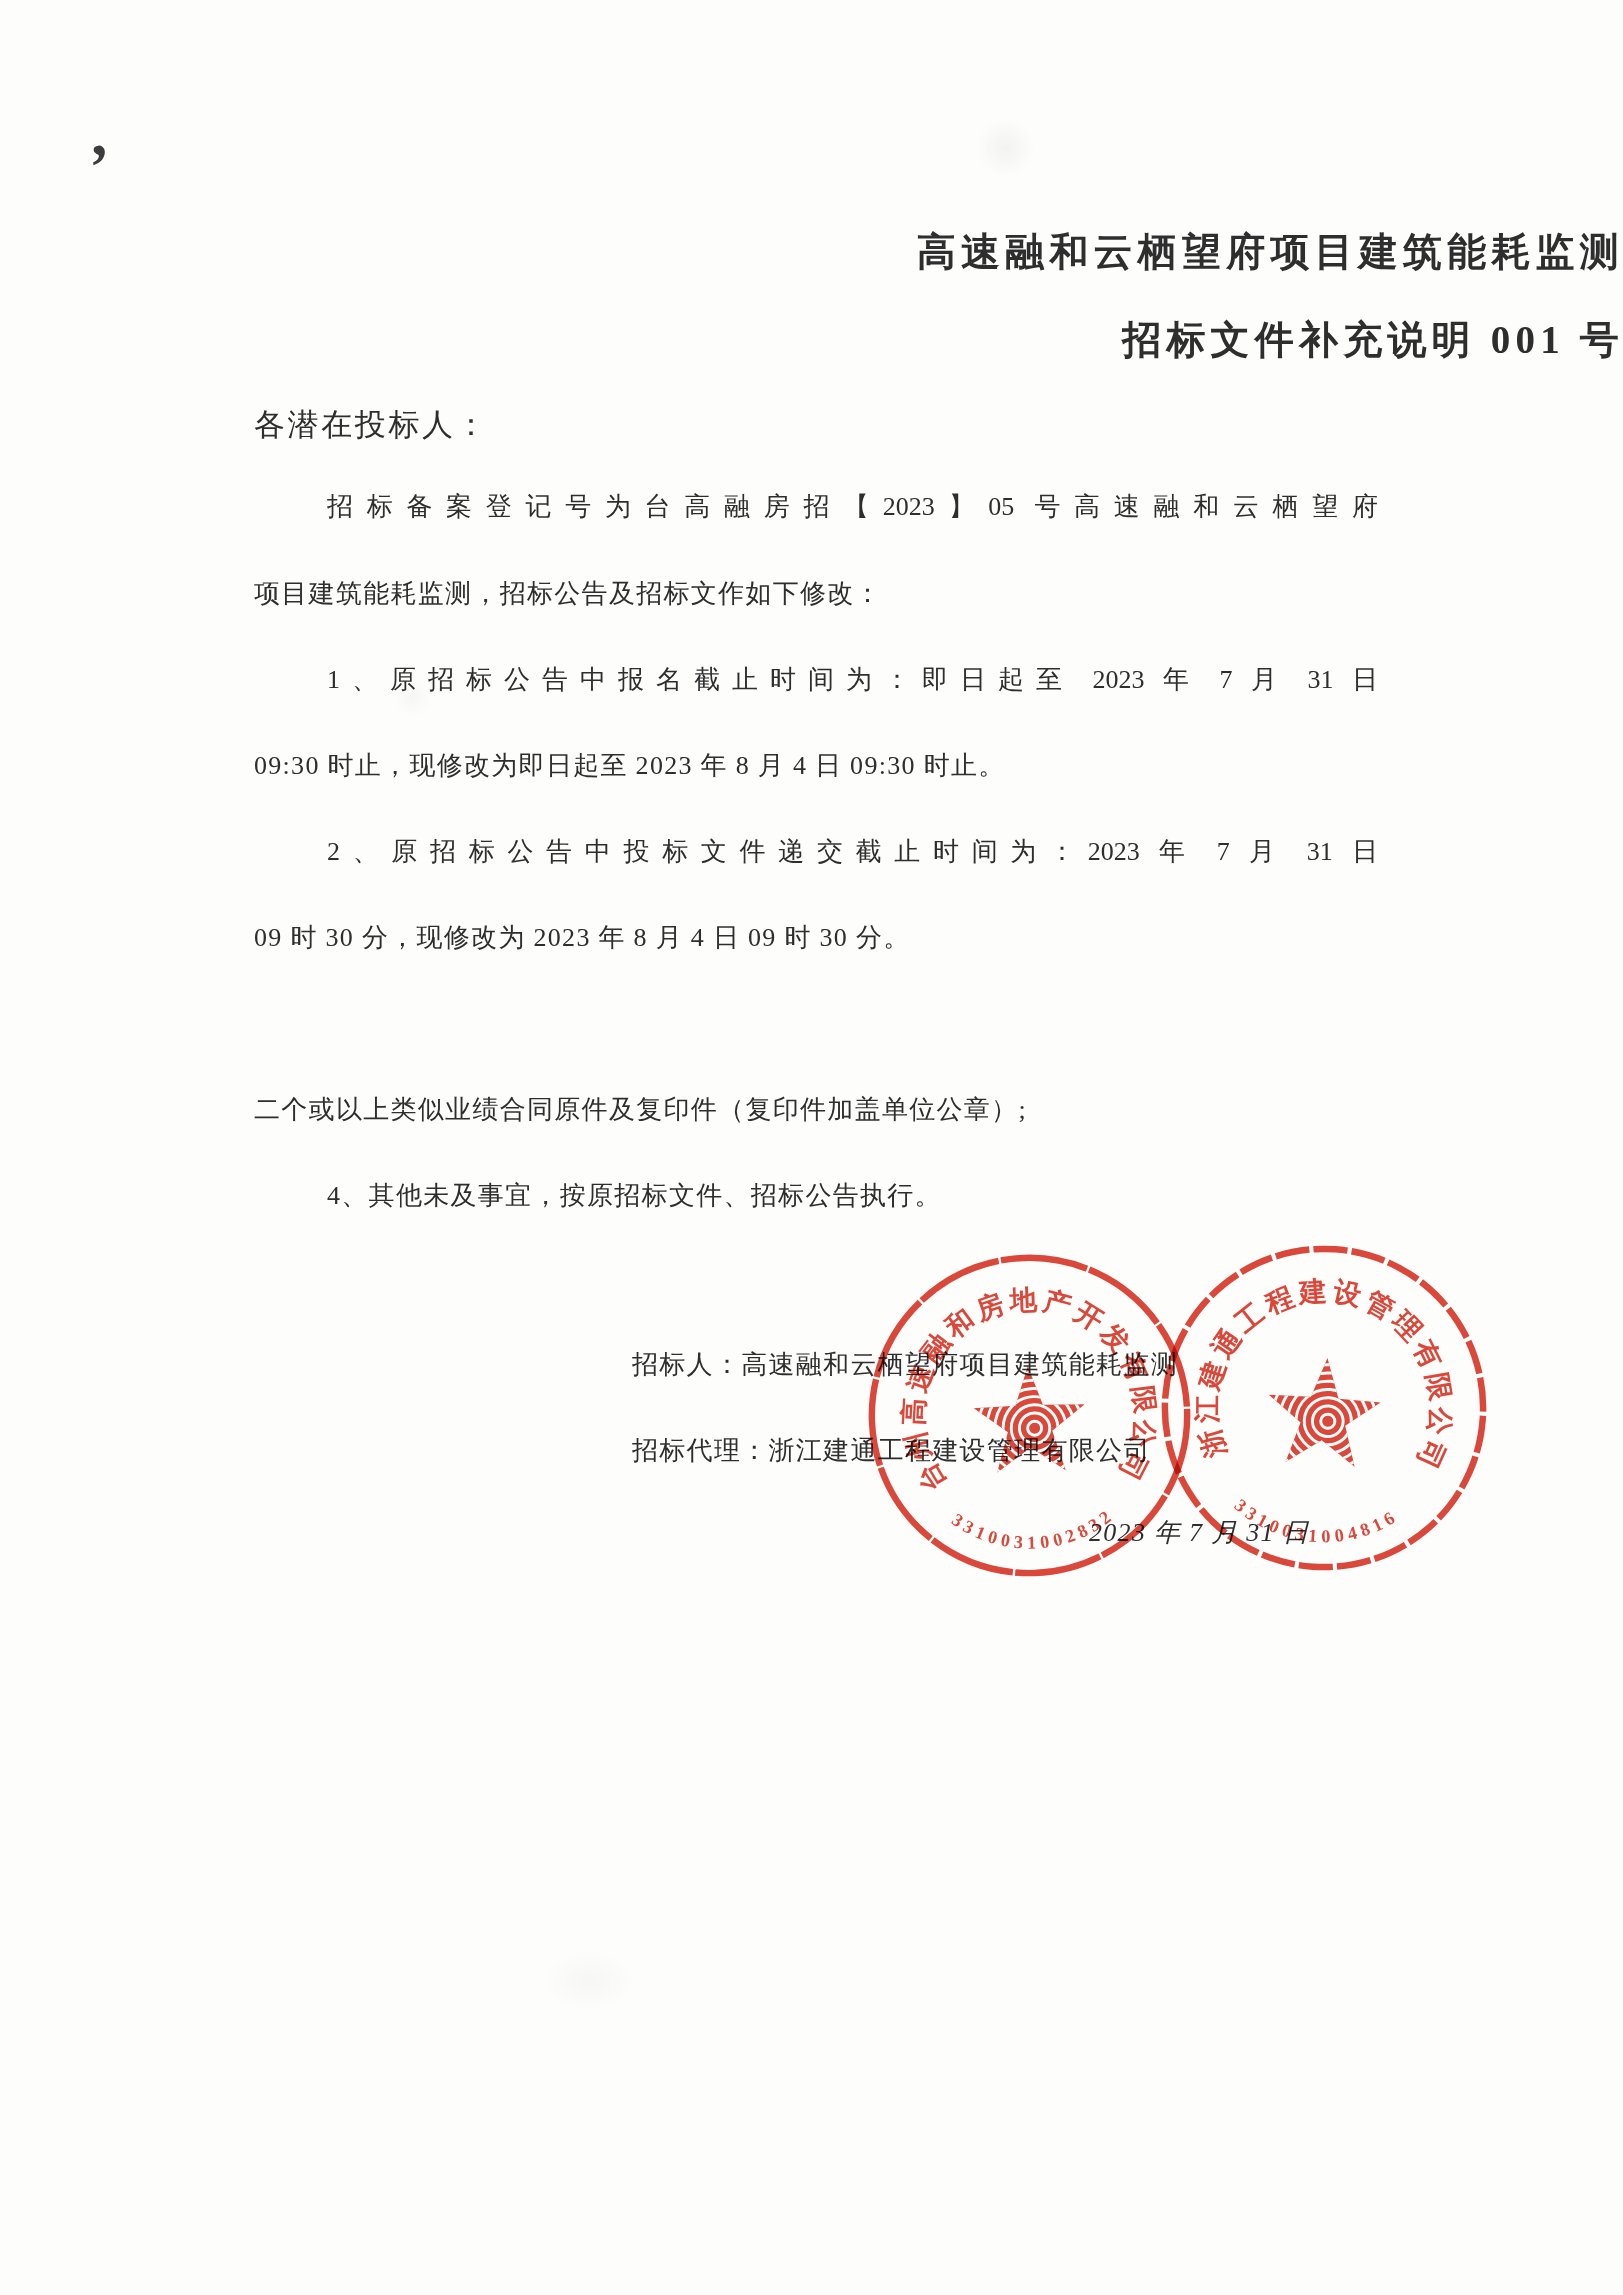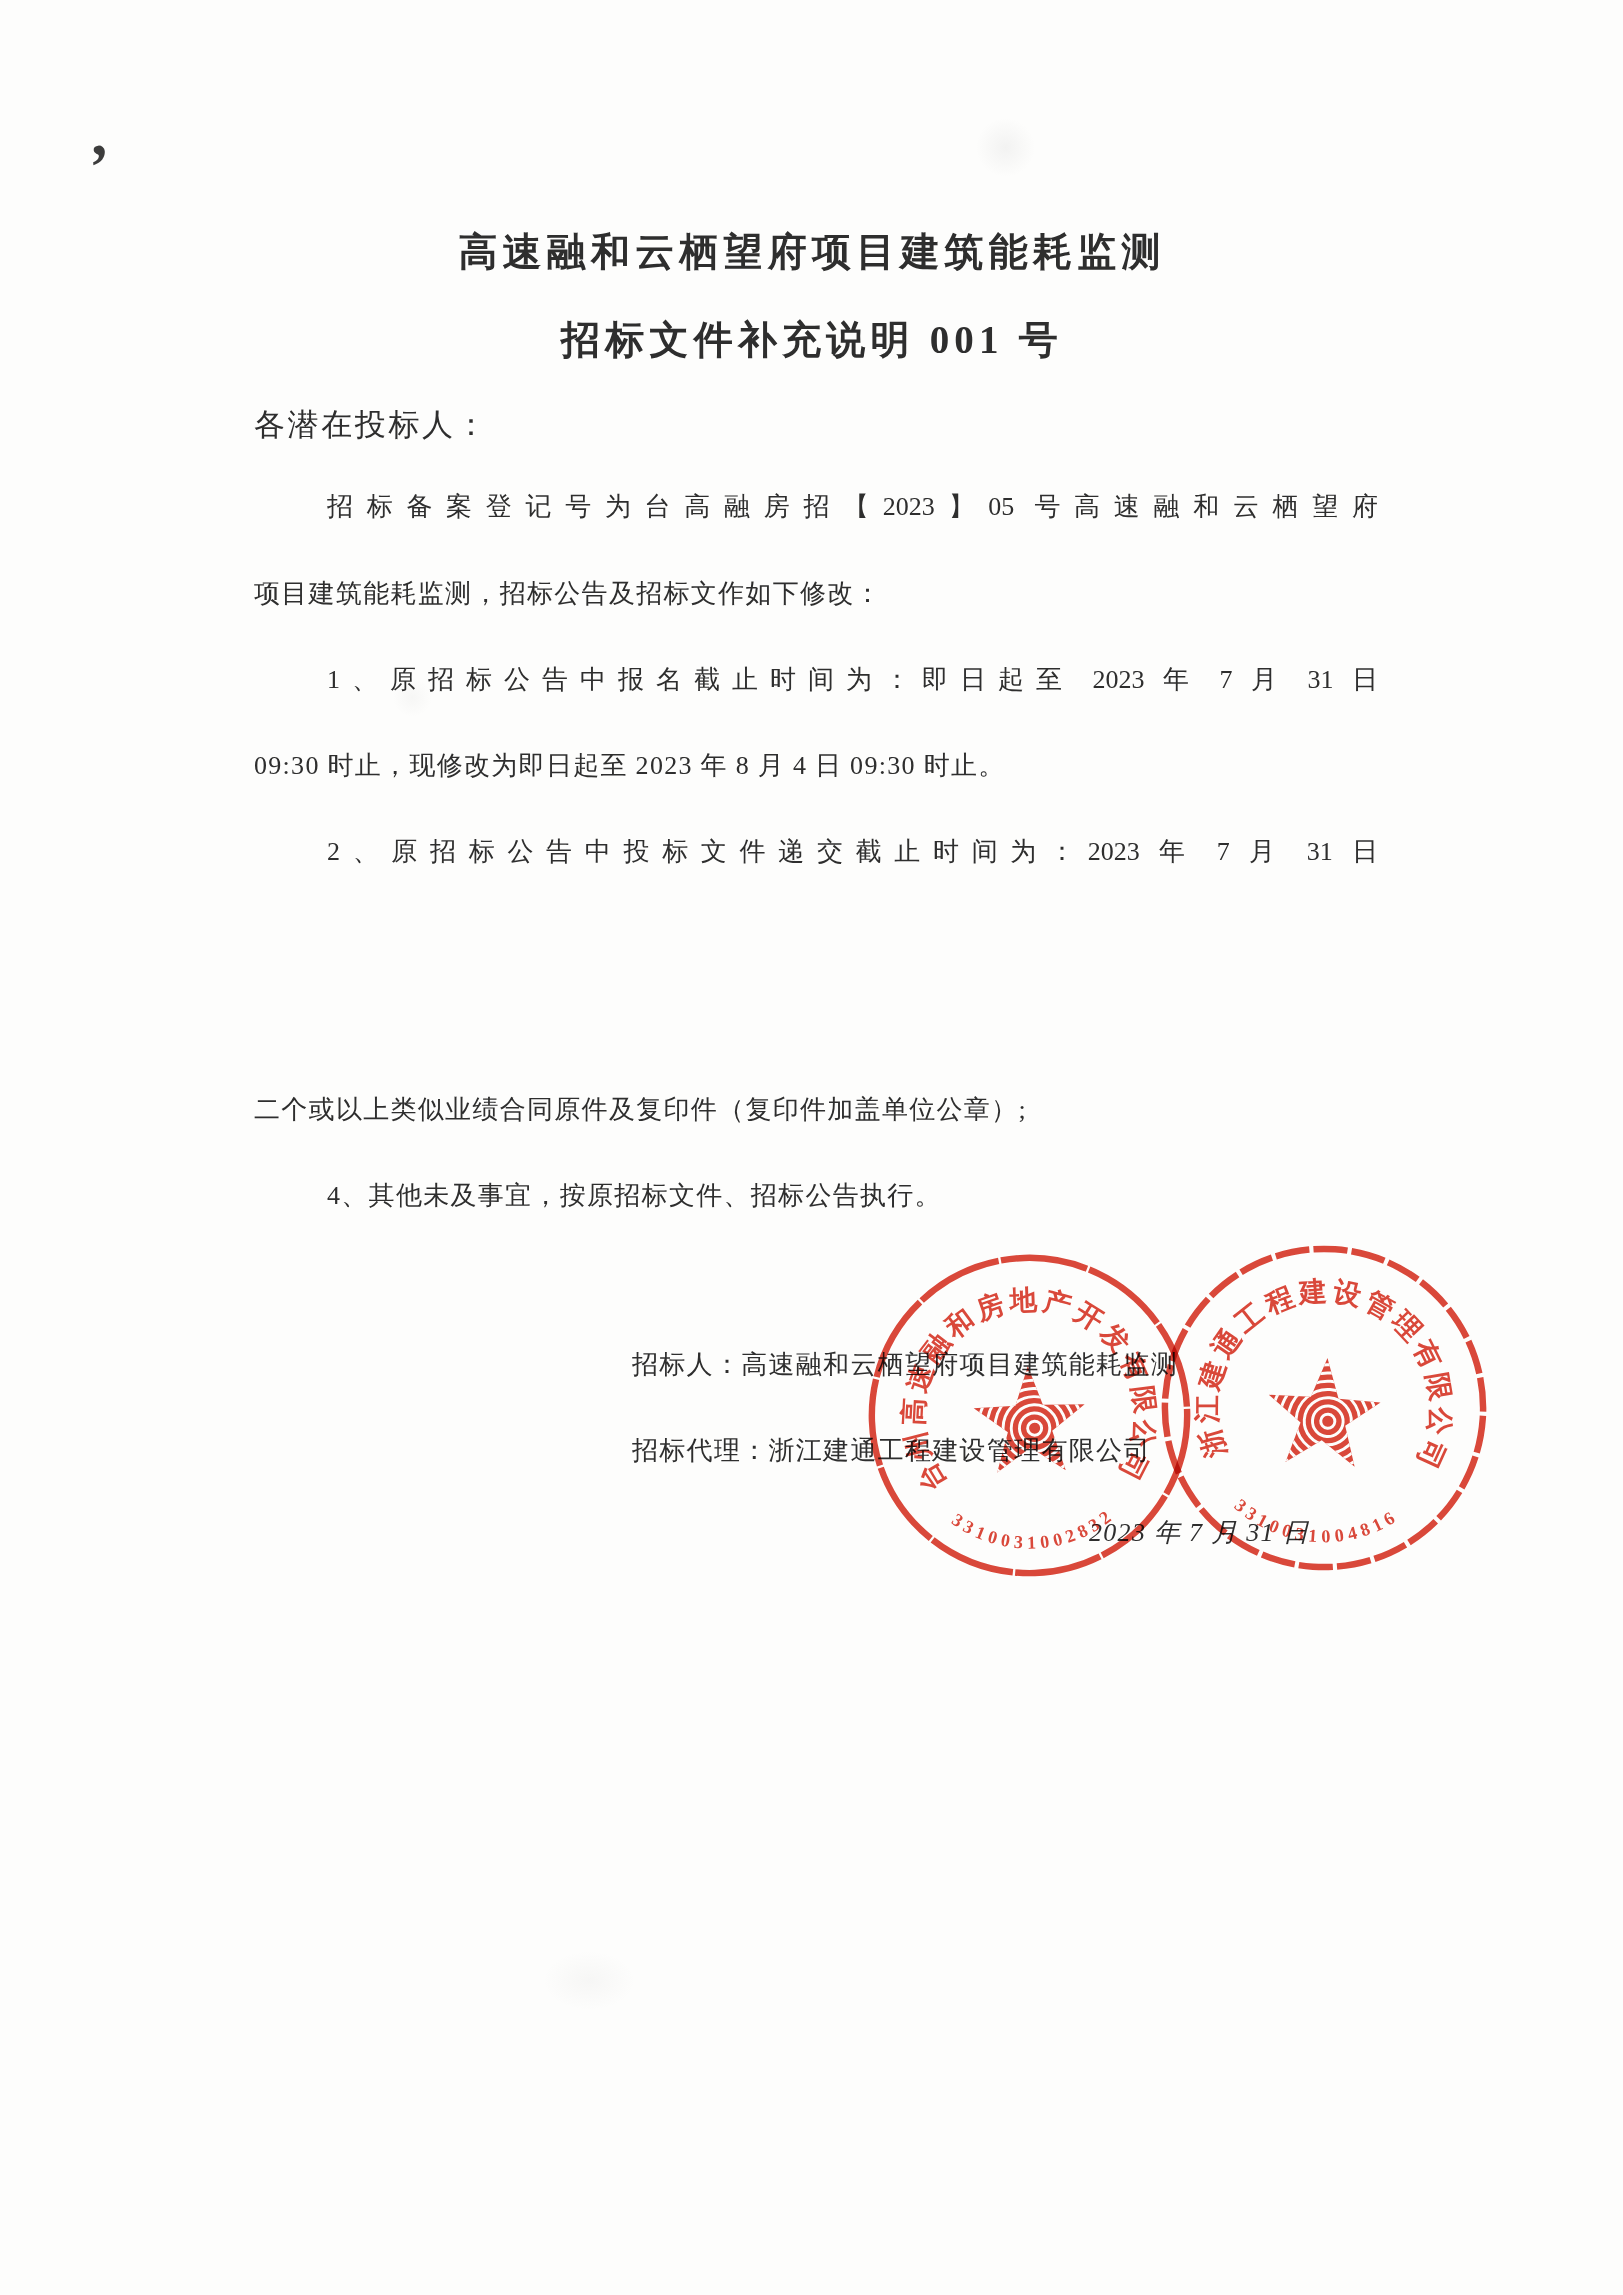--- a/index.html
+++ b/index.html
@@ -24,21 +24,21 @@
     white-space: normal;
     letter-spacing: 0;
     text-align: justify;
     text-align-last: justify;
     text-justify: inter-character;
     width: 1051px;
   }
   .title {
     left: 0;
     width: 1624px;
-    text-align: center;
+    text-align: right;
     font-weight: bold;
     font-size: 39px;
     letter-spacing: 5.2px;
   }
   .t1 { top: 230px; }
   .t2 { top: 318px; }
   .salutation { left: 254px; top: 407px; font-size: 31px; letter-spacing: 2.6px; }
   .p1l1 { left: 327px; top: 492px; }
   .p1l2 { left: 254px; top: 579px; }
   .i1l1 { left: 327px; top: 665px; }
@@ -104,20 +104,21 @@
 
   <div class="doc-line salutation">各潜在投标人：</div>
 
   <div class="doc-line stretch p1l1">招标备案登记号为台高融房招【2023】05 号高速融和云栖望府</div>
   <div class="doc-line p1l2">项目建筑能耗监测，招标公告及招标文作如下修改：</div>
 
   <div class="doc-line stretch i1l1">1、原招标公告中报名截止时间为：即日起至 2023 年 7 月 31 日</div>
   <div class="doc-line i1l2">09:30 时止，现修改为即日起至 2023 年 8 月 4 日 09:30 时止。</div>
 
   <div class="doc-line stretch i2l1">2、原招标公告中投标文件递交截止时间为：2023 年 7 月 31 日</div>
+  <div class="doc-line i2l2">09 时 30 分，现修改为 2023 年 8 月 4 日 09 时 30 分。</div>
 
   <div class="doc-line i3l2">二个或以上类似业绩合同原件及复印件（复印件加盖单位公章）;</div>
 
   <div class="doc-line i4l1">4、其他未及事宜，按原招标文件、招标公告执行。</div>
 
   <div class="doc-line sig1">招标人：高速融和云栖望府项目建筑能耗监测</div>
   <div class="doc-line sig2">招标代理：浙江建通工程建设管理有限公司</div>
   <div class="doc-line dateline">2023 年 7 月 31 日</div>
 
   <svg class="stamp stamp-left" viewBox="0 0 560 560">

